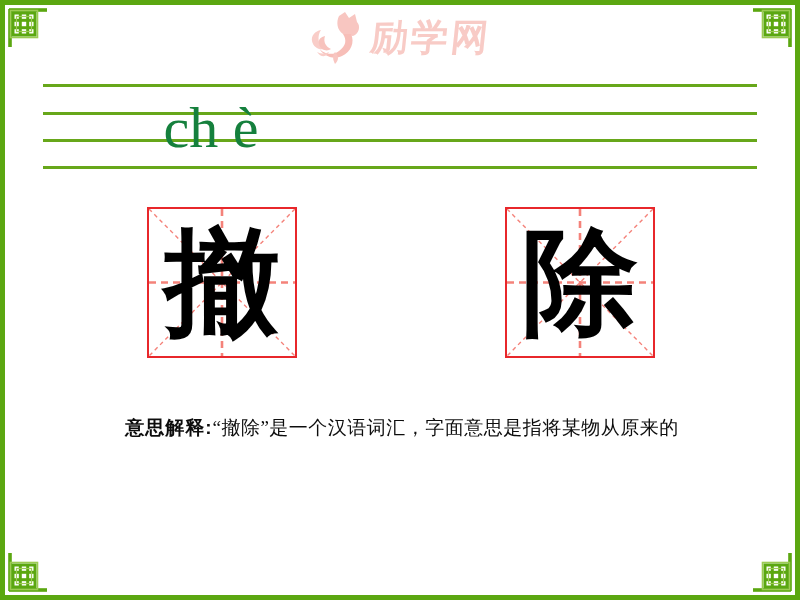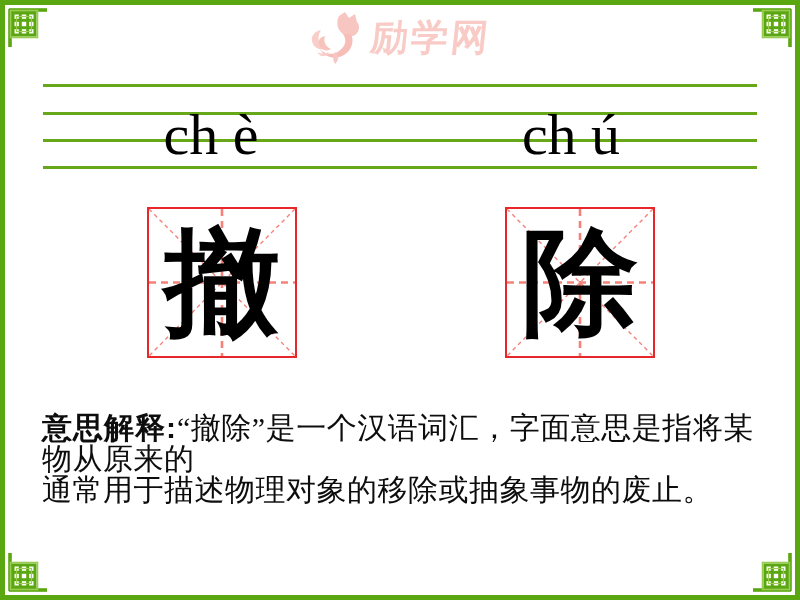--- a/index.html
+++ b/index.html
@@ -21,33 +21,33 @@
   
   .logo{position:absolute;left:0;top:12px;width:800px;display:flex;justify-content:center;
         align-items:center;gap:6px;pointer-events:none;}
   .logo-icon{width:56px;height:52px;}
   .logo-text{font-size:37px;font-weight:bold;letter-spacing:3px;color:#f8cbc6;
              transform:skewX(-6deg);font-family:"Liberation Sans",sans-serif;}
 
   
   .pline{position:absolute;left:43px;width:714px;height:3px;background:#67a71a;}
   .pinyin{position:absolute;transform:translateX(-50%);font-family:"Liberation Serif",serif;
-          font-size:58px;line-height:1;color:#000000;white-space:pre;top:106px;}
+          font-size:58px;line-height:1;color:#15803d;white-space:pre;top:99px;}
 
   
   .charbox{position:absolute;width:146px;height:147px;border:2px solid #e8272b;background:#ffffff;}
   .charbox svg.guides{position:absolute;left:0;top:0;width:100%;height:100%;}
   .charbox .glyph{position:absolute;left:0;top:0;width:100%;height:100%;display:flex;
                   align-items:center;justify-content:center;font-family:"Liberation Serif",serif;
                   font-weight:bold;font-size:116px;line-height:1;color:#000;}
 
   
   .definition{position:absolute;left:42px;top:412px;width:720px;color:#0d0d0d;
-              font-family:"Liberation Serif",serif;font-size:30px;line-height:31px;
-              letter-spacing:0.5px;}
+              font-family:"Liberation Serif",serif;font-size:19px;line-height:31px;
+              letter-spacing:0.5px;text-align:center;}
   .def-label{font-weight:900;font-family:"Liberation Sans",sans-serif;letter-spacing:1px;}
 </style>
 </head>
 <body>
 
 <div id="page">
 
   <div class="edge top"></div>
   <div class="edge bottom"></div>
   <div class="edge left"></div>
@@ -109,21 +109,20 @@
     </svg>
     <span class="logo-text">励学网</span>
   </div>
 
   <div class="pline" style="top:84px"></div>
   <div class="pline" style="top:112px"></div>
   <div class="pline" style="top:139px"></div>
   <div class="pline" style="top:166px"></div>
 
   <div class="pinyin" style="left:211px">ch è</div>
-  <div class="pinyin" style="left:571px">ch ú</div>
 
   <div class="charbox" style="left:147px;top:207px">
     <svg class="guides" viewBox="0 0 146 147" preserveAspectRatio="none">
       <line x1="0" y1="0" x2="146" y2="147" stroke="#f4827a" stroke-width="1.4" stroke-dasharray="4 3.5"></line>
       <line x1="146" y1="0" x2="0" y2="147" stroke="#f4827a" stroke-width="1.4" stroke-dasharray="4 3.5"></line>
       <line x1="0" y1="73.5" x2="146" y2="73.5" stroke="#f4827a" stroke-width="2.6" stroke-dasharray="7 5"></line>
       <line x1="73" y1="0" x2="73" y2="147" stroke="#f4827a" stroke-width="2.6" stroke-dasharray="7 5"></line>
     </svg>
     <div class="glyph">撤</div>
   </div>
@@ -133,16 +132,15 @@
       <line x1="0" y1="0" x2="146" y2="147" stroke="#f4827a" stroke-width="1.4" stroke-dasharray="4 3.5"></line>
       <line x1="146" y1="0" x2="0" y2="147" stroke="#f4827a" stroke-width="1.4" stroke-dasharray="4 3.5"></line>
       <line x1="0" y1="73.5" x2="146" y2="73.5" stroke="#f4827a" stroke-width="2.6" stroke-dasharray="7 5"></line>
       <line x1="73" y1="0" x2="73" y2="147" stroke="#f4827a" stroke-width="2.6" stroke-dasharray="7 5"></line>
     </svg>
     <div class="glyph">除</div>
   </div>
 
   <div class="definition">
     <div><span class="def-label">意思解释:</span><span>“撤除”是一个汉语词汇，字面意思是指将某物从原来的</span></div>
-    <div>通常用于描述物理对象的移除或抽象事物的废止。</div>
   </div>
 
 </div>
 
 </body></html>

